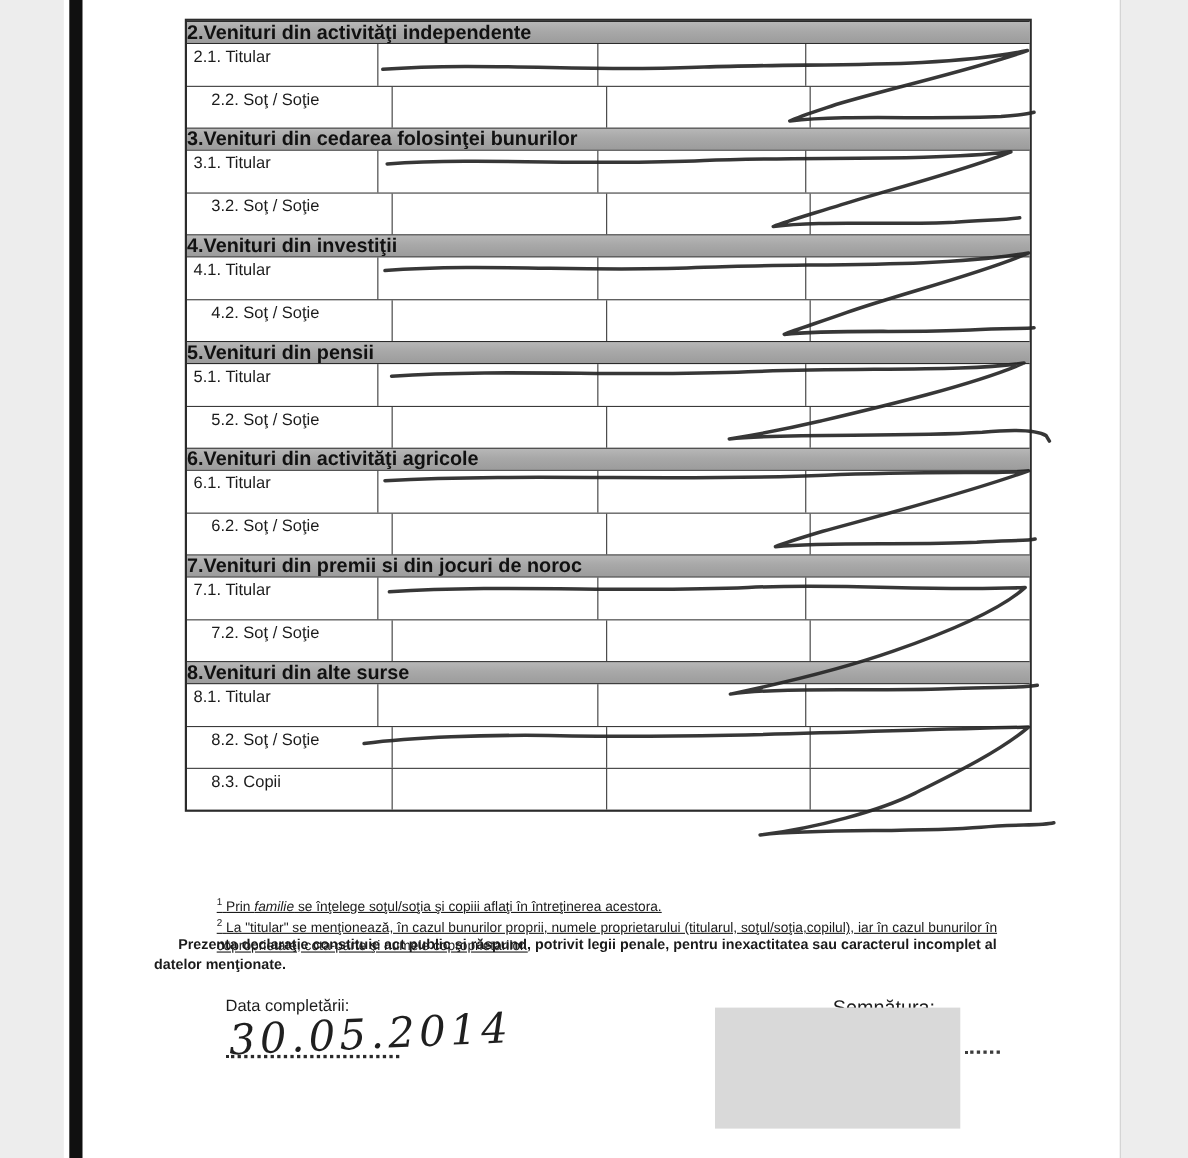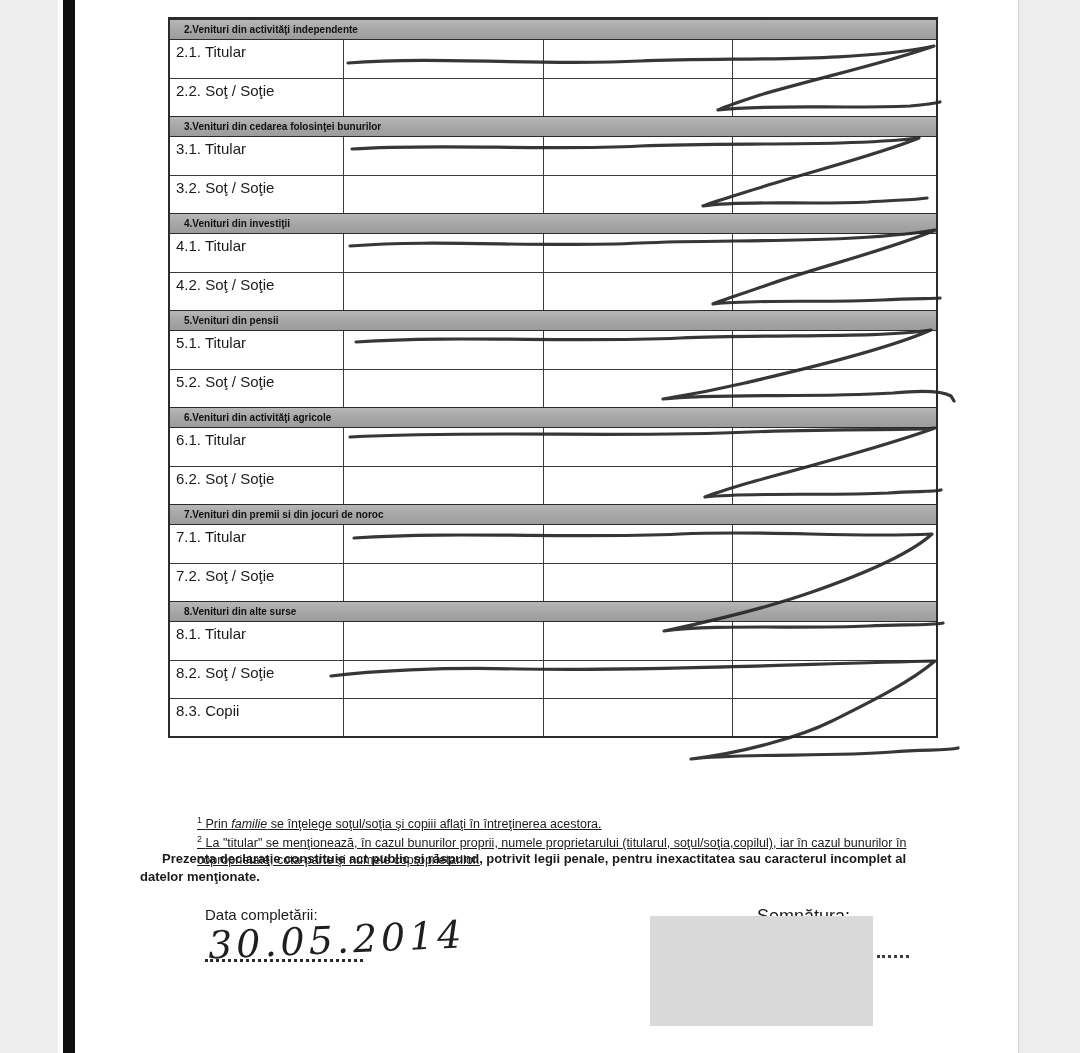--- a/index.html
+++ b/index.html
@@ -29,29 +29,28 @@
     border:2px solid #2b2b2b;
     background:#fff;
     z-index:1;
   }
   .sec-head{
     height:21px;
     background:linear-gradient(180deg,#b7b7b7 0%,var(--header-bg) 45%,#9c9c9c 100%);
     border-top:1px solid #2b2b2b;
     border-bottom:1px solid #2b2b2b;
     font-weight:bold;
-    font-size:10px;
+    font-size:18px;
     line-height:19px;
-    padding-left:14px;
     color:#111;
     white-space:nowrap;
     overflow:hidden;
   }
   .t-row{display:flex;height:38px;}
-  .t-row + .t-row{border-top:1px solid var(--line);}
+  .t-row + .t-row{border-top:1px solid var(--line);padding-left:16px;}
   .sec-head + .t-row{border-top:none;}
   .t-cell{height:100%;}
   .t-label{width:174px;font-size:15px;padding:3px 4px 0 6px;white-space:nowrap;}
   .t-c2{width:201px;border-left:1px solid var(--line);}
   .t-c3{width:190px;border-left:1px solid var(--line);}
   .t-c4{width:205px;border-left:1px solid var(--line);}
 
   
   .strokes{position:absolute;left:0;top:0;width:1080px;height:1053px;z-index:4;pointer-events:none;}
   .strokes path{fill:none;stroke:#262626;stroke-width:3.2;stroke-linecap:round;stroke-linejoin:round;opacity:.92;}

